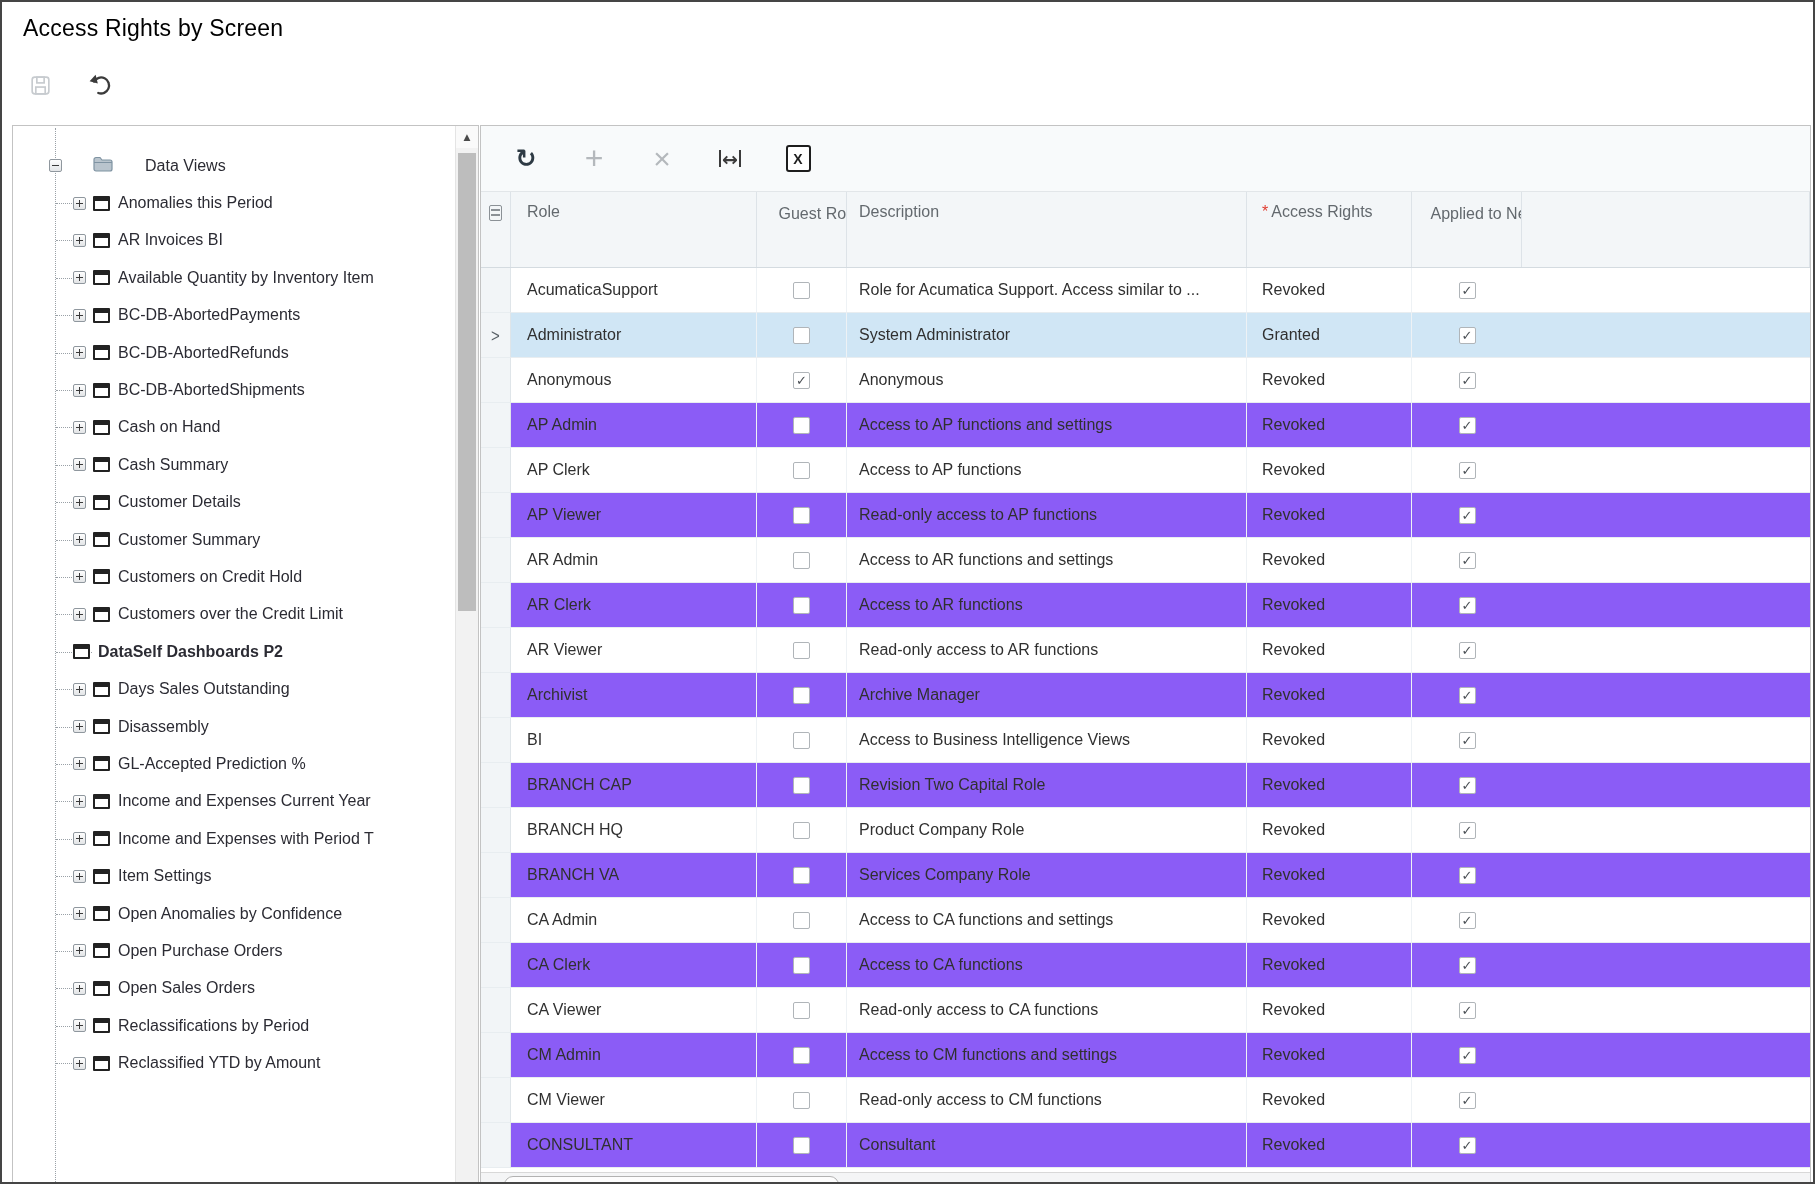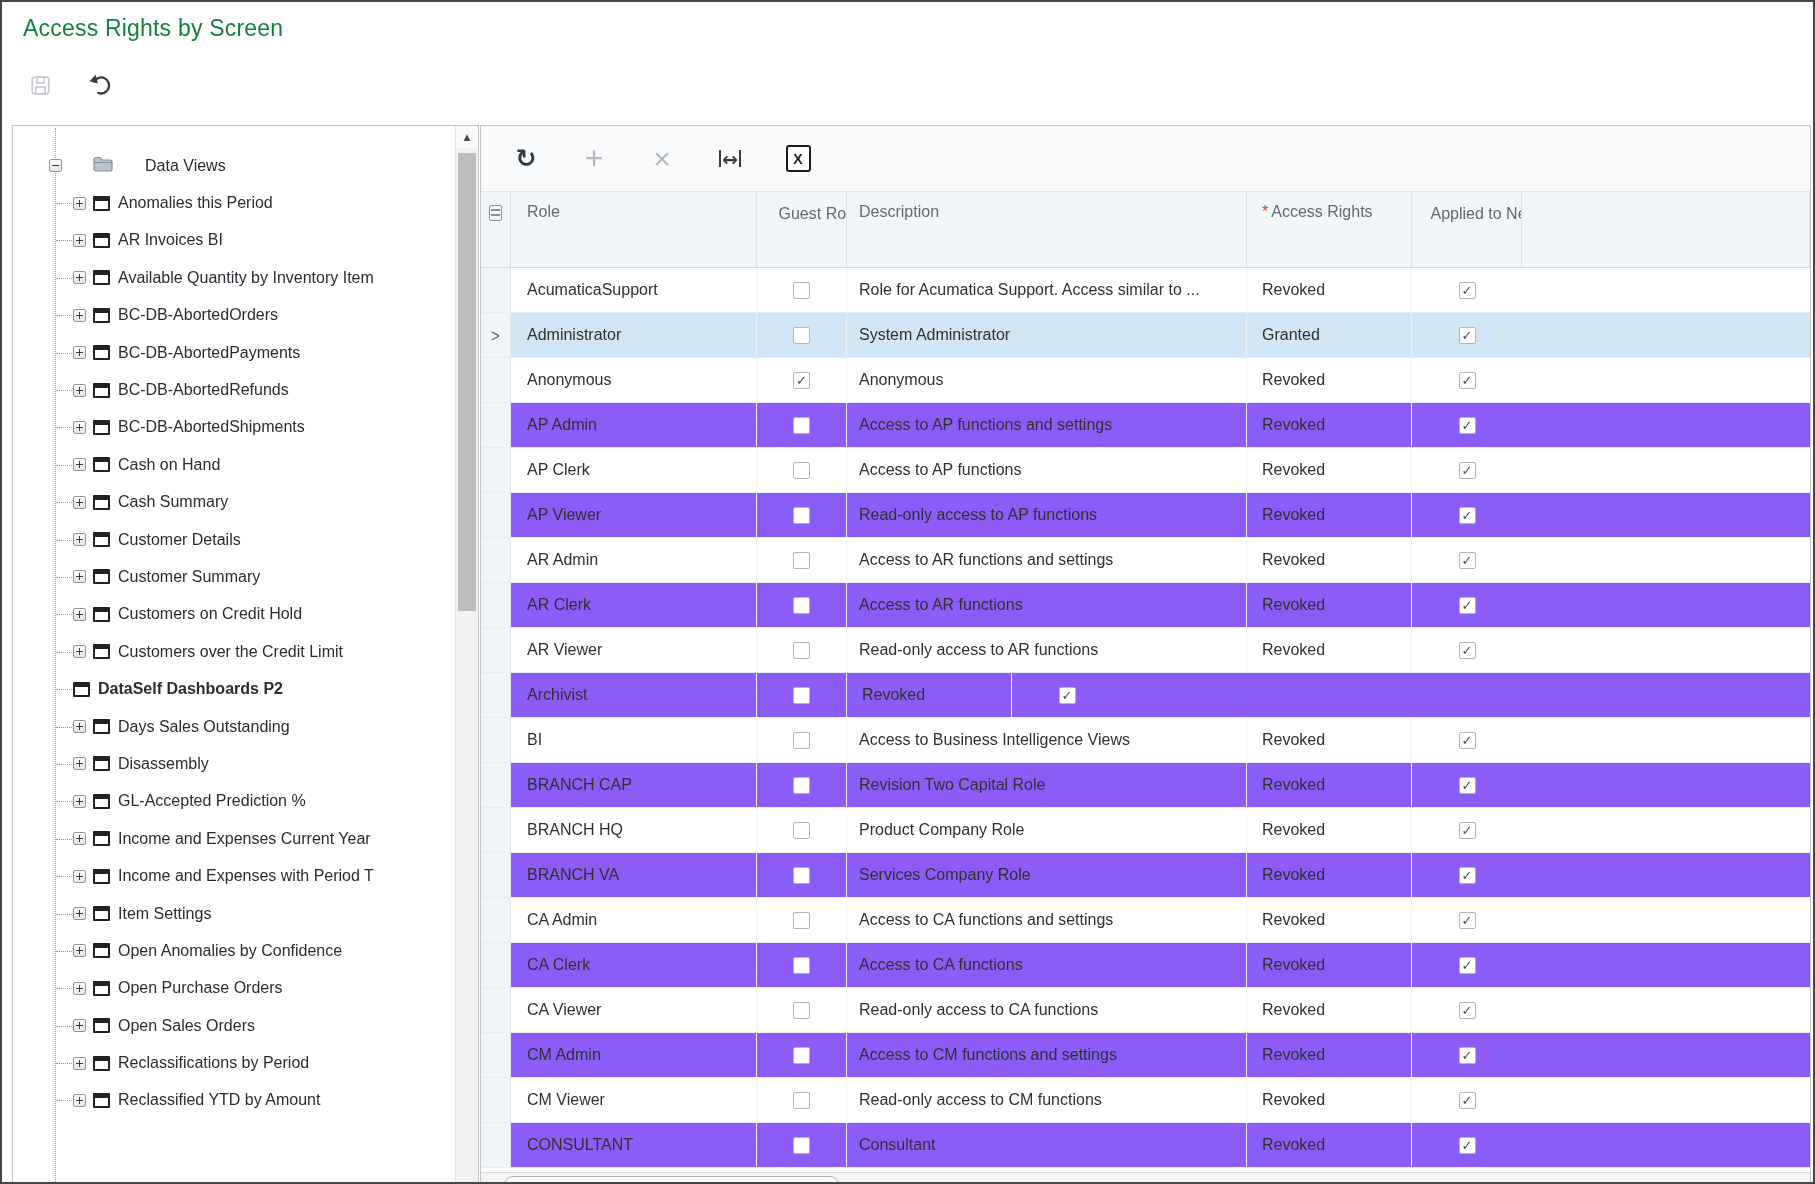--- a/index.html
+++ b/index.html
@@ -1,20 +1,20 @@
 <!DOCTYPE html>
 <html><head>
 <meta charset="utf-8">
 <style>
   html,body{margin:0;padding:0;background:#e9e9e9;}
   .page{position:relative;width:1815px;height:1184px;background:#fff;
         border:2px solid #454545;box-sizing:border-box;overflow:hidden;
         font-family:"Liberation Sans",sans-serif;color:#333;}
   
-  .page-title{position:absolute;left:21px;top:13px;font-size:23px;color:#15803d;letter-spacing:.2px;}
+  .page-title{position:absolute;left:21px;top:13px;font-size:23px;color:#000000;letter-spacing:.2px;}
   .main-toolbar{position:absolute;left:21px;top:68px;display:flex;align-items:center;}
   .tb-btn{width:34px;height:34px;display:flex;align-items:center;justify-content:center;margin-right:27px;cursor:pointer;}
   .icon-glyph{font-family:"DejaVu Sans",sans-serif;}
   
   .tree-panel{position:absolute;left:10px;top:123px;width:467px;height:1066px;
               border:1px solid #c3c3c3;box-sizing:border-box;background:#fff;overflow:hidden;}
   .tree-content{position:absolute;left:0;top:0;right:22px;bottom:0;overflow:hidden;}
   .tree-trunk{position:absolute;left:42px;top:2px;bottom:6px;width:0;border-left:1px dotted #9aa1a7;}
   .tree-rows{position:relative;padding-top:21px;}
   .tree-row{position:relative;height:37.4px;display:flex;align-items:center;white-space:nowrap;cursor:pointer;}
@@ -141,26 +141,20 @@
     <span class="tree-label">AR Invoices BI</span>
   </div>
 
   <div class="tree-row child">
     <span class="stub"></span>
     <span class="expander plus"></span>
     <span class="screen-icon"></span>
     <span class="tree-label">Available Quantity by Inventory Item</span>
   </div>
 
-  <div class="tree-row child">
-    <span class="stub"></span>
-    <span class="expander plus"></span>
-    <span class="screen-icon"></span>
-    <span class="tree-label">BC-DB-AbortedOrders</span>
-  </div>
 
   <div class="tree-row child">
     <span class="stub"></span>
     <span class="expander plus"></span>
     <span class="screen-icon"></span>
     <span class="tree-label">BC-DB-AbortedPayments</span>
   </div>
 
   <div class="tree-row child">
     <span class="stub"></span>
@@ -501,20 +495,21 @@
   </div>
 
   <div class="grid-row stripe">
     <div class="cell c-ind">
       <span class="chev"></span>
     </div>
     <div class="cell c-role">Archivist</div>
     <div class="cell c-guest">
       <span class="checkbox"></span>
     </div>
+    <div class="cell c-desc">Archive Manager</div>
     <div class="cell c-access">Revoked</div>
     <div class="cell c-applied">
       <span class="checkbox">✓</span>
     </div>
     <div class="cell c-fill"></div>
   </div>
 
   <div class="grid-row">
     <div class="cell c-ind">
       <span class="chev"></span>

